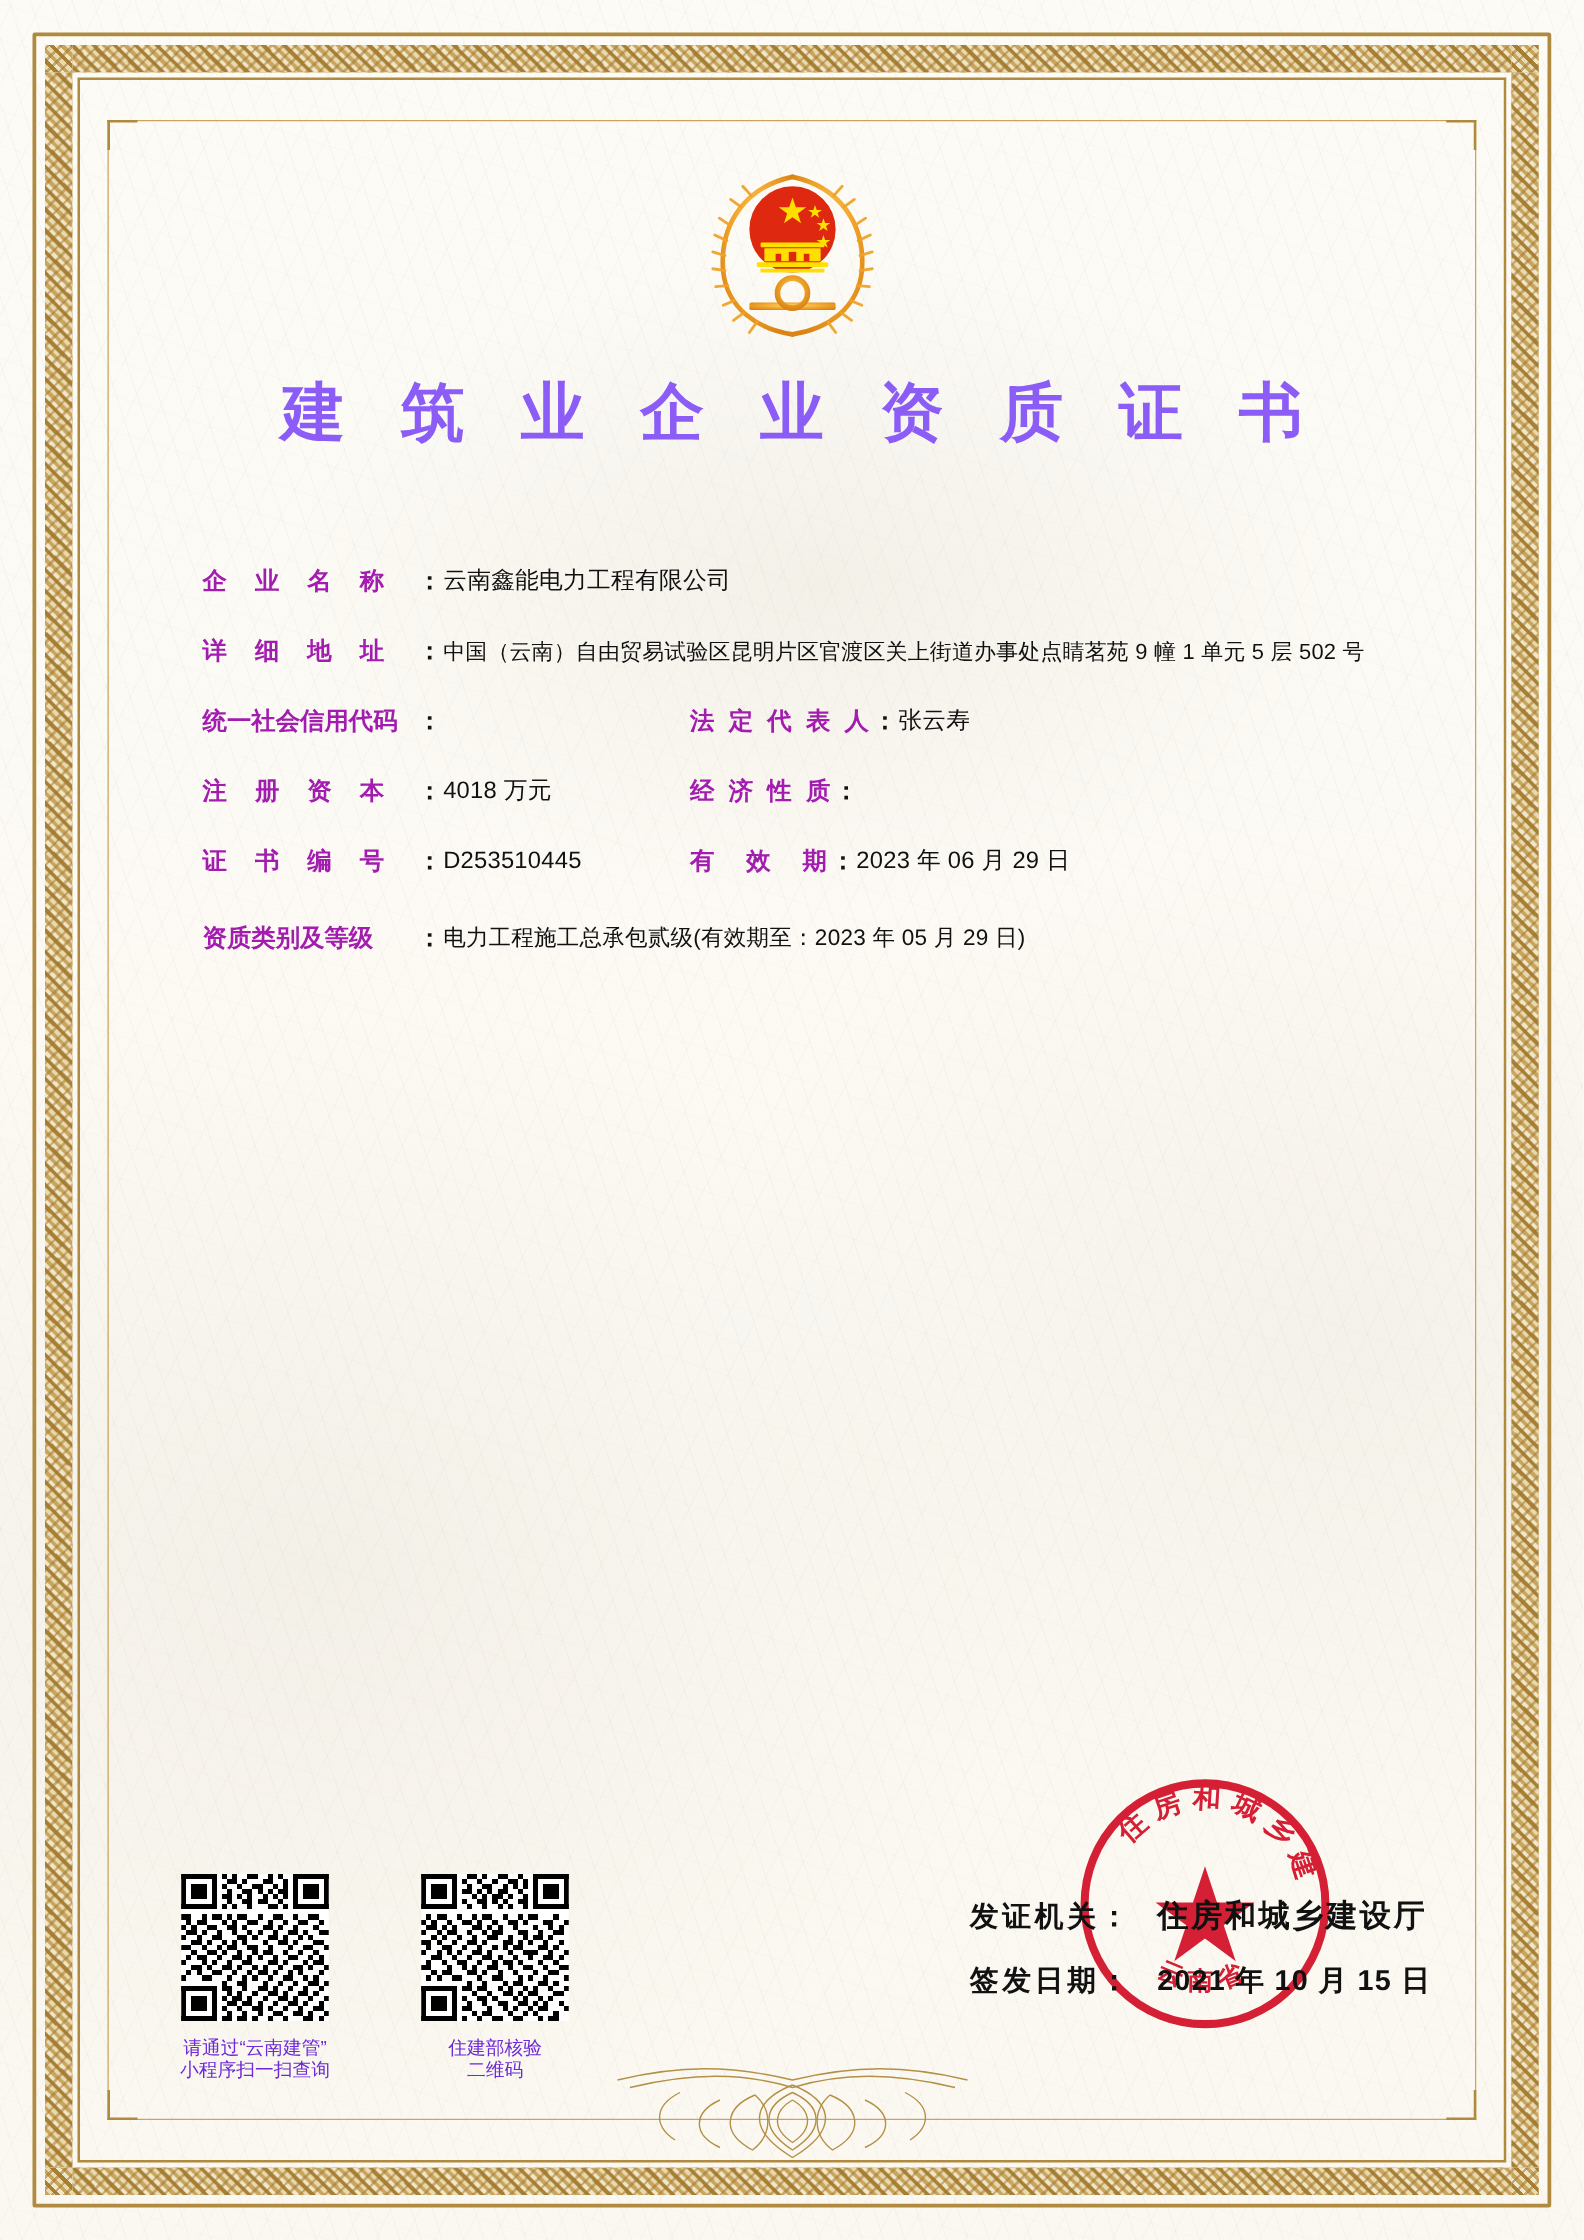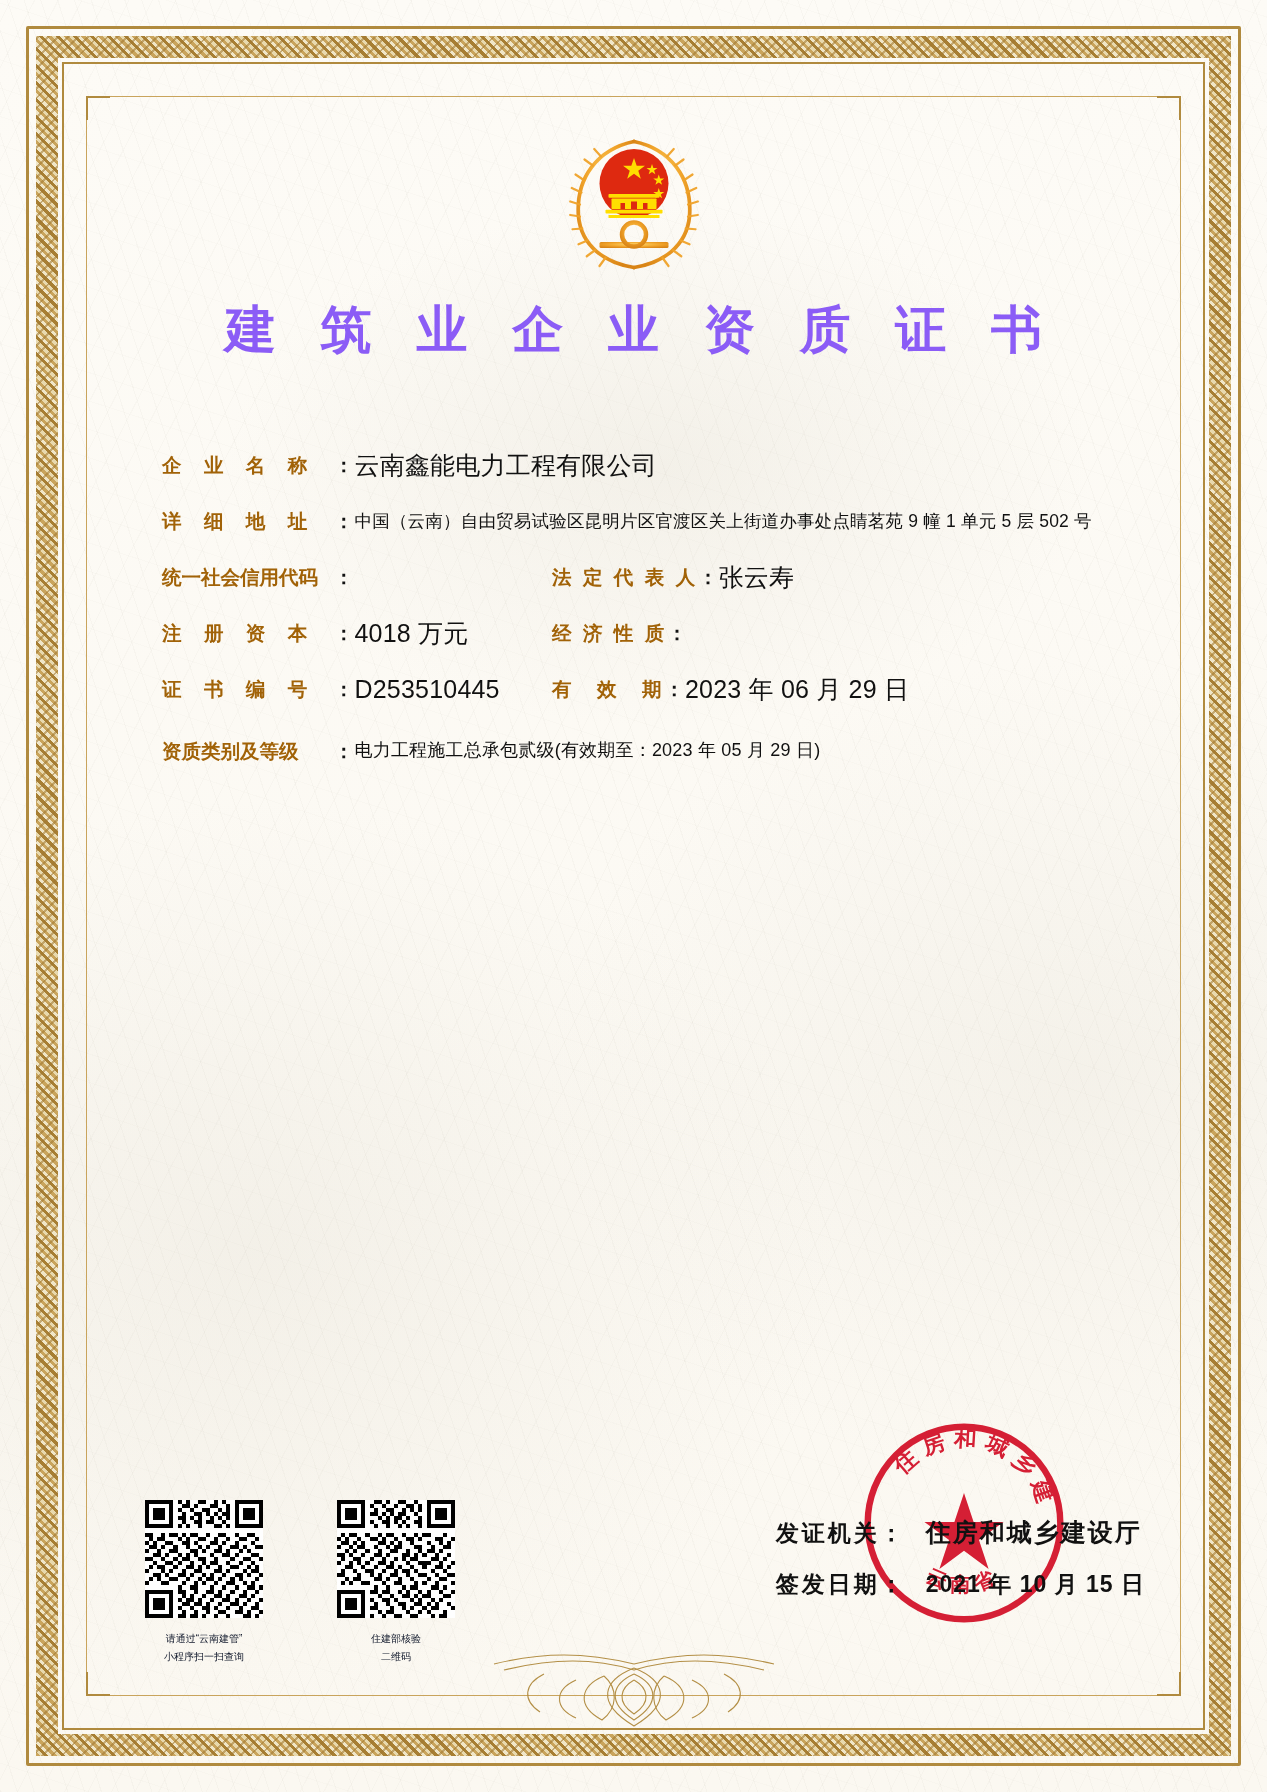--- a/index.html
+++ b/index.html
@@ -131,36 +131,36 @@
     margin-bottom: 28px;
   }
   .row.two-col > .cell { display: flex; align-items: center; }
   .cell-left  { width: 390px; flex: 0 0 390px; }
   .cell-right { flex: 1 1 auto; }
 
   .label {
     font-family: "Liberation Sans", sans-serif;
     font-weight: bold;
     font-size: 19.5px;
-    color: #a16207;
+    color: #a21caf;
     white-space: nowrap;
     line-height: 28px;
   }
   .label.wide    { letter-spacing: 8.5px; }
   .label.medium  { letter-spacing: 3px; }
   .label.tight   { letter-spacing: 0px; }
   .colon {
     font-weight: bold;
     font-size: 19.5px;
     line-height: 28px;
     color: #121212;
     margin: 0 1px 0 0;
   }
   .value {
-    font-size: 25px;
+    font-size: 19px;
     color: #111111;
     line-height: 28px;
     letter-spacing: .2px;
   }
   .value.small {
     font-size: 17.5px;
   }
   .value.tiny {
     font-size: 18px;
     line-height: 26px;
@@ -184,22 +184,22 @@
     gap: 60px;
   }
   .qr-item { text-align: center; width: 132px; }
   .qr-code {
     width: 118px; height: 118px;
     margin: 0 auto;
     image-rendering: pixelated;
   }
   .qr-caption {
     margin-top: 8px;
-    font-size: 10px;
-    color: #0f172a;
+    font-size: 15px;
+    color: #6d28d9;
     line-height: 18px;
   }
 
   .issuer {
     position: absolute;
     right: 22px;
     bottom: 46px;
     text-align: left;
   }
   .issuer-row {

